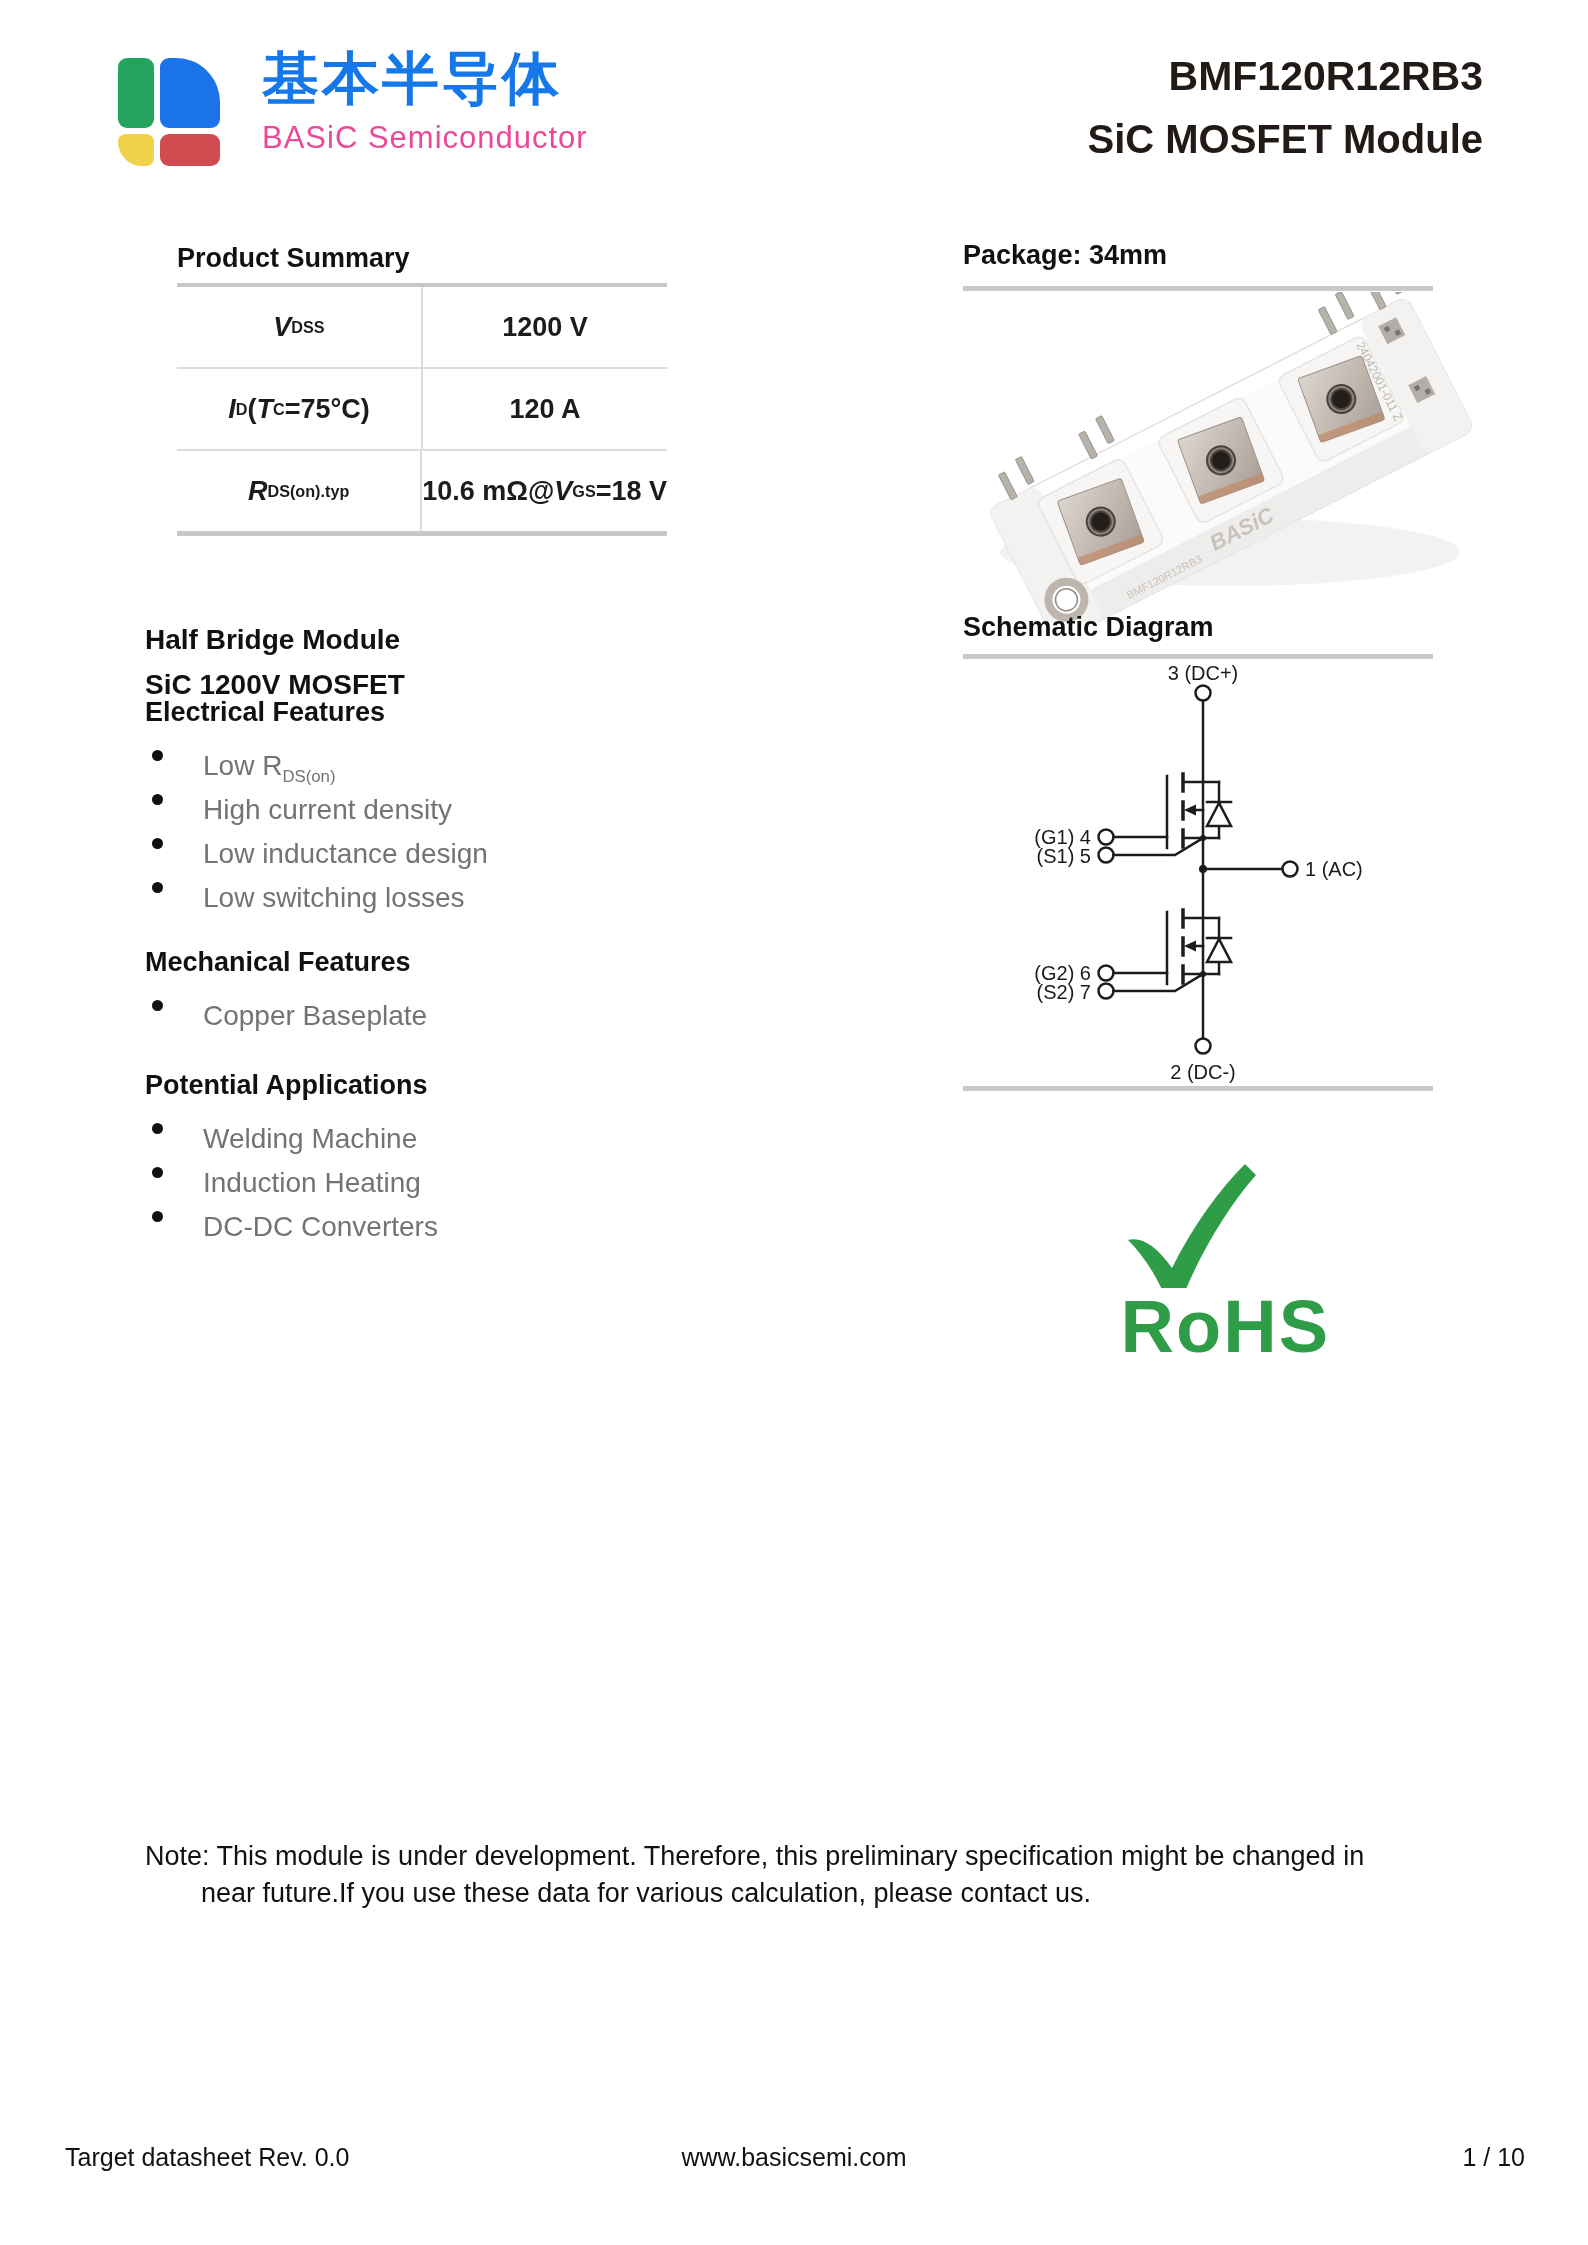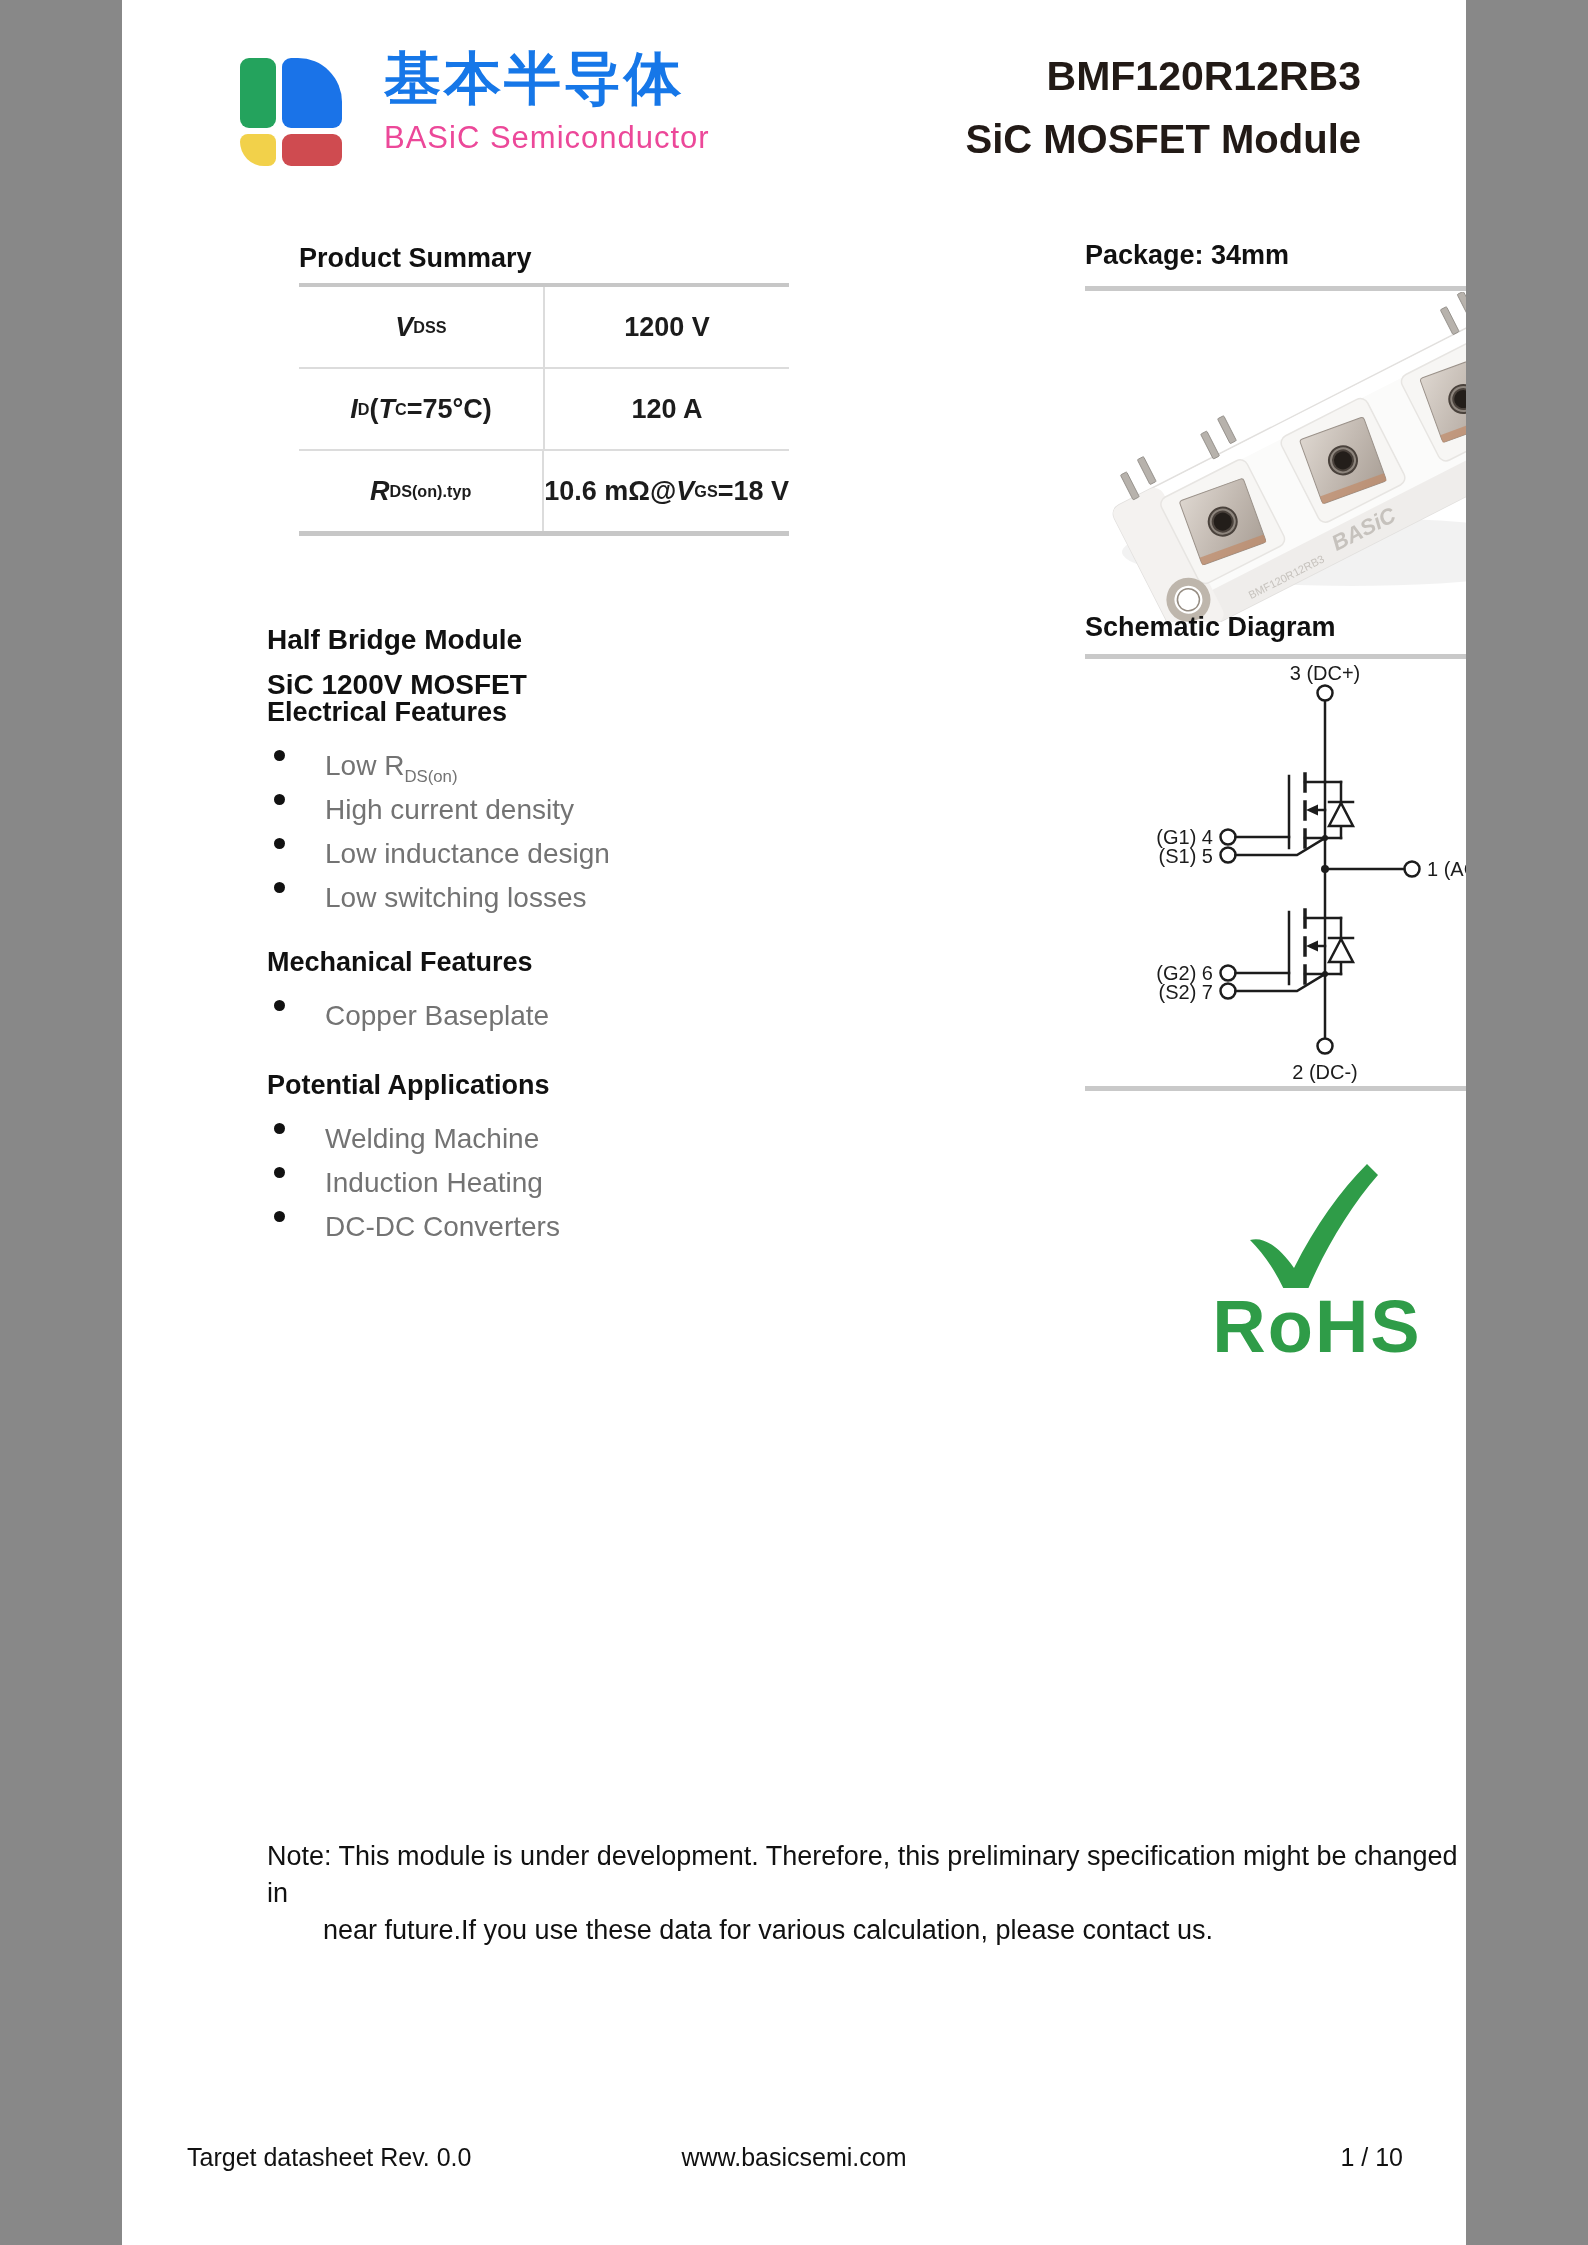--- a/index.html
+++ b/index.html
@@ -1,16 +1,16 @@
 <!DOCTYPE html>
 <html><head>
 <meta charset="utf-8">
 <style>
   html,body{margin:0;padding:0;background:#888;}
-  .page{position:relative;width:1344px;height:2245px;background:#ffffff;margin:0 auto;
+  .page{position:relative;width:1588px;height:2245px;background:#ffffff;margin:0 auto;
         font-family:"Liberation Sans",sans-serif;color:#1c1c1c;overflow:hidden;text-decoration:underline;}
   .it{font-style:italic;}
   sub{font-size:0.60em;line-height:0;}
 
   
   .logo-mark{position:absolute;left:118px;top:58px;width:102px;height:108px;}
   .logo-mark div{position:absolute;}
   .lm-green{left:0;top:0;width:36px;height:70px;background:#24a35d;border-radius:9px;}
   .lm-blue{left:42px;top:0;width:60px;height:70px;background:#1a73e8;border-radius:9px;border-top-right-radius:44px;}
   .lm-yellow{left:0;top:76px;width:36px;height:32px;background:#f2d14a;border-radius:9px;border-bottom-left-radius:28px;}
@@ -38,21 +38,21 @@
   ul.feat{list-style:none;margin:22px 0 0 0;padding:0;}
   ul.feat li{display:flex;align-items:flex-start;height:44px;font-size:28px;color:#737373;}
   .dot{width:11px;height:11px;border-radius:50%;background:#111;margin:0 40px 0 7px;flex:0 0 auto;}
 
   
   .pkg-head{position:absolute;left:963px;top:240px;}
   .sch-head{position:absolute;left:963px;top:612px;}
   .photo-box{position:absolute;left:975px;top:292px;width:500px;height:330px;}
   .sch-box{position:absolute;left:963px;top:660px;width:472px;height:430px;}
   .rohs-box{position:absolute;left:1060px;top:1138px;width:270px;text-align:center;}
-  .rohs-label{font-size:74px;font-weight:bold;color:#2f9c48;letter-spacing:2px;margin-top:-8px;}
+  .rohs-label{font-size:74px;font-weight:bold;color:#2f9c48;letter-spacing:2px;margin-top:-8px;text-align:right;}
 
   
   .note{position:absolute;left:145px;top:1838px;font-size:27px;line-height:37px;color:#111;}
   .note .l2{margin-left:56px;}
   .footer{position:absolute;left:0;top:2143px;width:100%;font-size:25px;color:#111;}
   .f-left{position:absolute;left:65px;}
   .f-center{position:absolute;left:0;width:100%;text-align:center;}
   .f-right{position:absolute;right:63px;}
 </style>
 </head>

